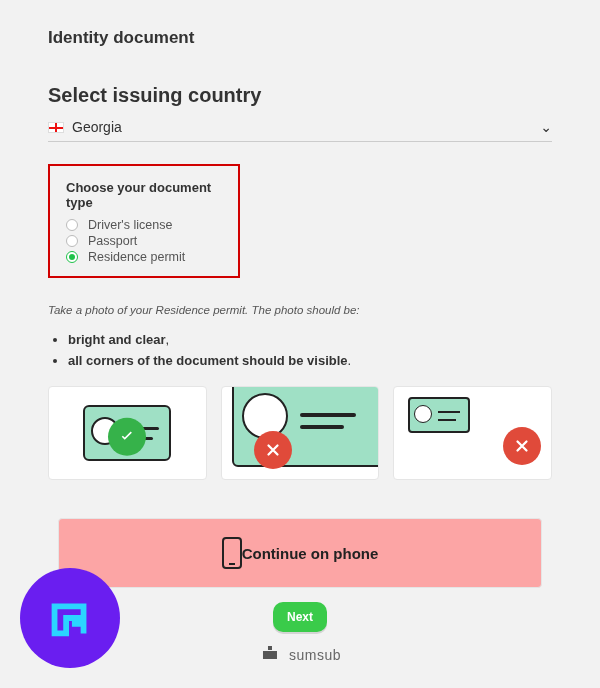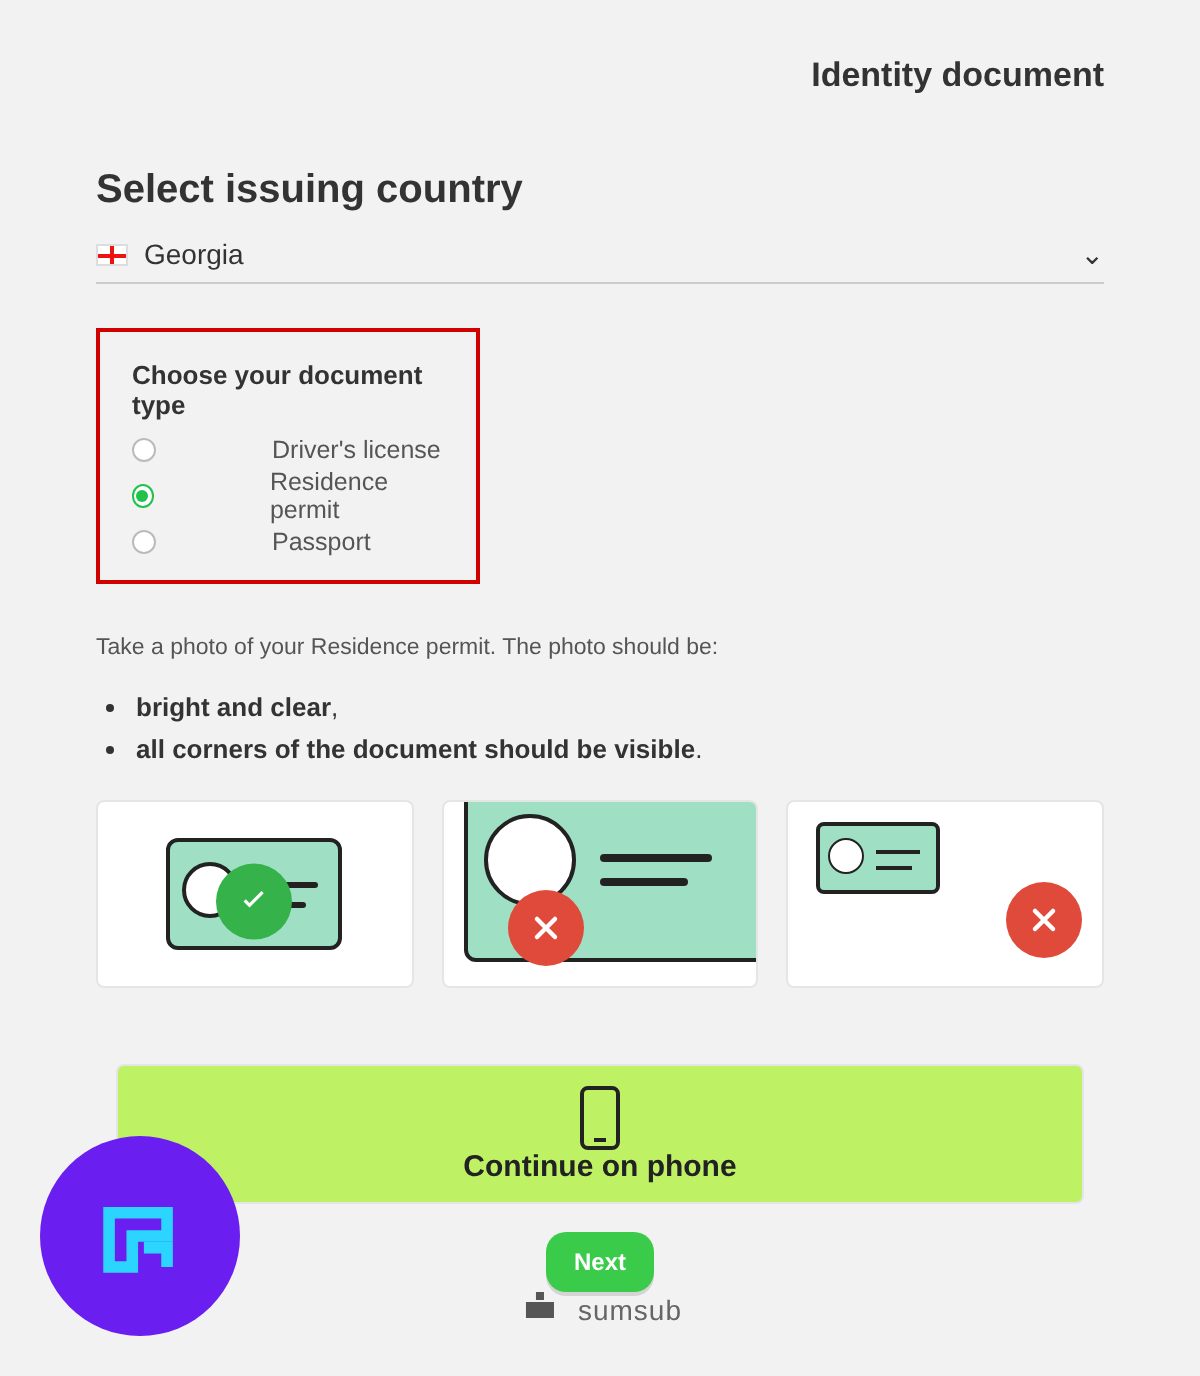--- a/index.html
+++ b/index.html
@@ -6,21 +6,21 @@
   body {
     font-family: -apple-system, BlinkMacSystemFont, "Segoe UI", Arial, sans-serif;
     background: #f2f2f2;
     width: 600px;
     height: 688px;
     position: relative;
     color: #333;
   }
   .container { padding: 28px 48px 0 48px; }
   .page-title {
-    text-align: right;
+    text-align: left;
     font-size: 17px;
     font-weight: 700;
     color: #333;
     margin-bottom: 36px;
   }
   .section-label {
     font-size: 20px;
     font-weight: 700;
     color: #333;
     margin-bottom: 8px;
@@ -59,21 +59,20 @@
   .highlight-box .box-title {
     font-size: 13px;
     font-weight: 700;
     margin-bottom: 8px;
   }
   .radio-row {
     display: flex;
     align-items: center;
     margin: 2px 0;
     cursor: pointer;
-    gap: 48px;
   }
   .radio {
     width: 12px; height: 12px;
     border: 1.5px solid #bbb;
     border-radius: 50%;
     margin-right: 10px;
     display: inline-flex;
     align-items: center;
     justify-content: center;
     background: #fff;
@@ -83,20 +82,21 @@
     content: "";
     width: 6px; height: 6px;
     background: #1fc24a;
     border-radius: 50%;
   }
   .radio-label { font-size: 12.5px; color: #555; }
   .instruction {
     font-size: 11.5px;
     color: #555;
     margin-top: 26px;
+    font-style: italic;
   }
   ul.requirements {
     margin: 16px 0 0 20px;
   }
   ul.requirements li {
     font-size: 13px;
     font-weight: 700;
     color: #333;
     margin-bottom: 6px;
   }
@@ -176,29 +176,28 @@
     background: #fff; border: 1.5px solid #222; border-radius: 50%;
   }
   .doc-small .line1, .doc-small .line2 {
     position: absolute; left: 28px; height: 2px; background: #222;
   }
   .doc-small .line1 { top: 12px; width: 22px; }
   .doc-small .line2 { top: 20px; width: 18px; }
   .card3 .status-bad { right: 10px; bottom: 14px; }
   .continue-btn {
     margin: 38px 10px 0 10px;
-    background: #bef264;
+    background: #fca5a5;
     border: 1px solid #e5e5e5;
     border-radius: 4px;
     height: 70px;
     display: flex;
     align-items: center;
     justify-content: center;
     cursor: pointer;
-    flex-direction: column;
   }
   .phone-icon {
     width: 20px; height: 32px;
     border: 2.5px solid #222;
     border-radius: 4px;
     position: relative;
   }
   .phone-icon::after {
     content:""; position:absolute; bottom:2px; left:50%;
     width:6px; height:2px; background:#222; transform:translateX(-50%);
@@ -258,26 +257,26 @@
     <span class="chevron">⌄</span>
   </div>
 
   <div class="highlight-box">
     <div class="box-title">Choose your document type</div>
     <div class="radio-row">
       <span class="radio"></span>
       <span class="radio-label">Driver's license</span>
     </div>
     <div class="radio-row">
+      <span class="radio"></span>
+      <span class="radio-label">Passport</span>
+    </div>
+    <div class="radio-row">
       <span class="radio checked"></span>
       <span class="radio-label">Residence permit</span>
-    </div>
-    <div class="radio-row">
-      <span class="radio"></span>
-      <span class="radio-label">Passport</span>
     </div>
   </div>
 
   <div class="instruction">Take a photo of your Residence permit. The photo should be:</div>
 
   <ul class="requirements">
     <li><span>bright and clear</span><span class="punct">,</span></li>
     <li><span>all corners of the document should be visible</span><span class="punct">.</span></li>
   </ul>
 

